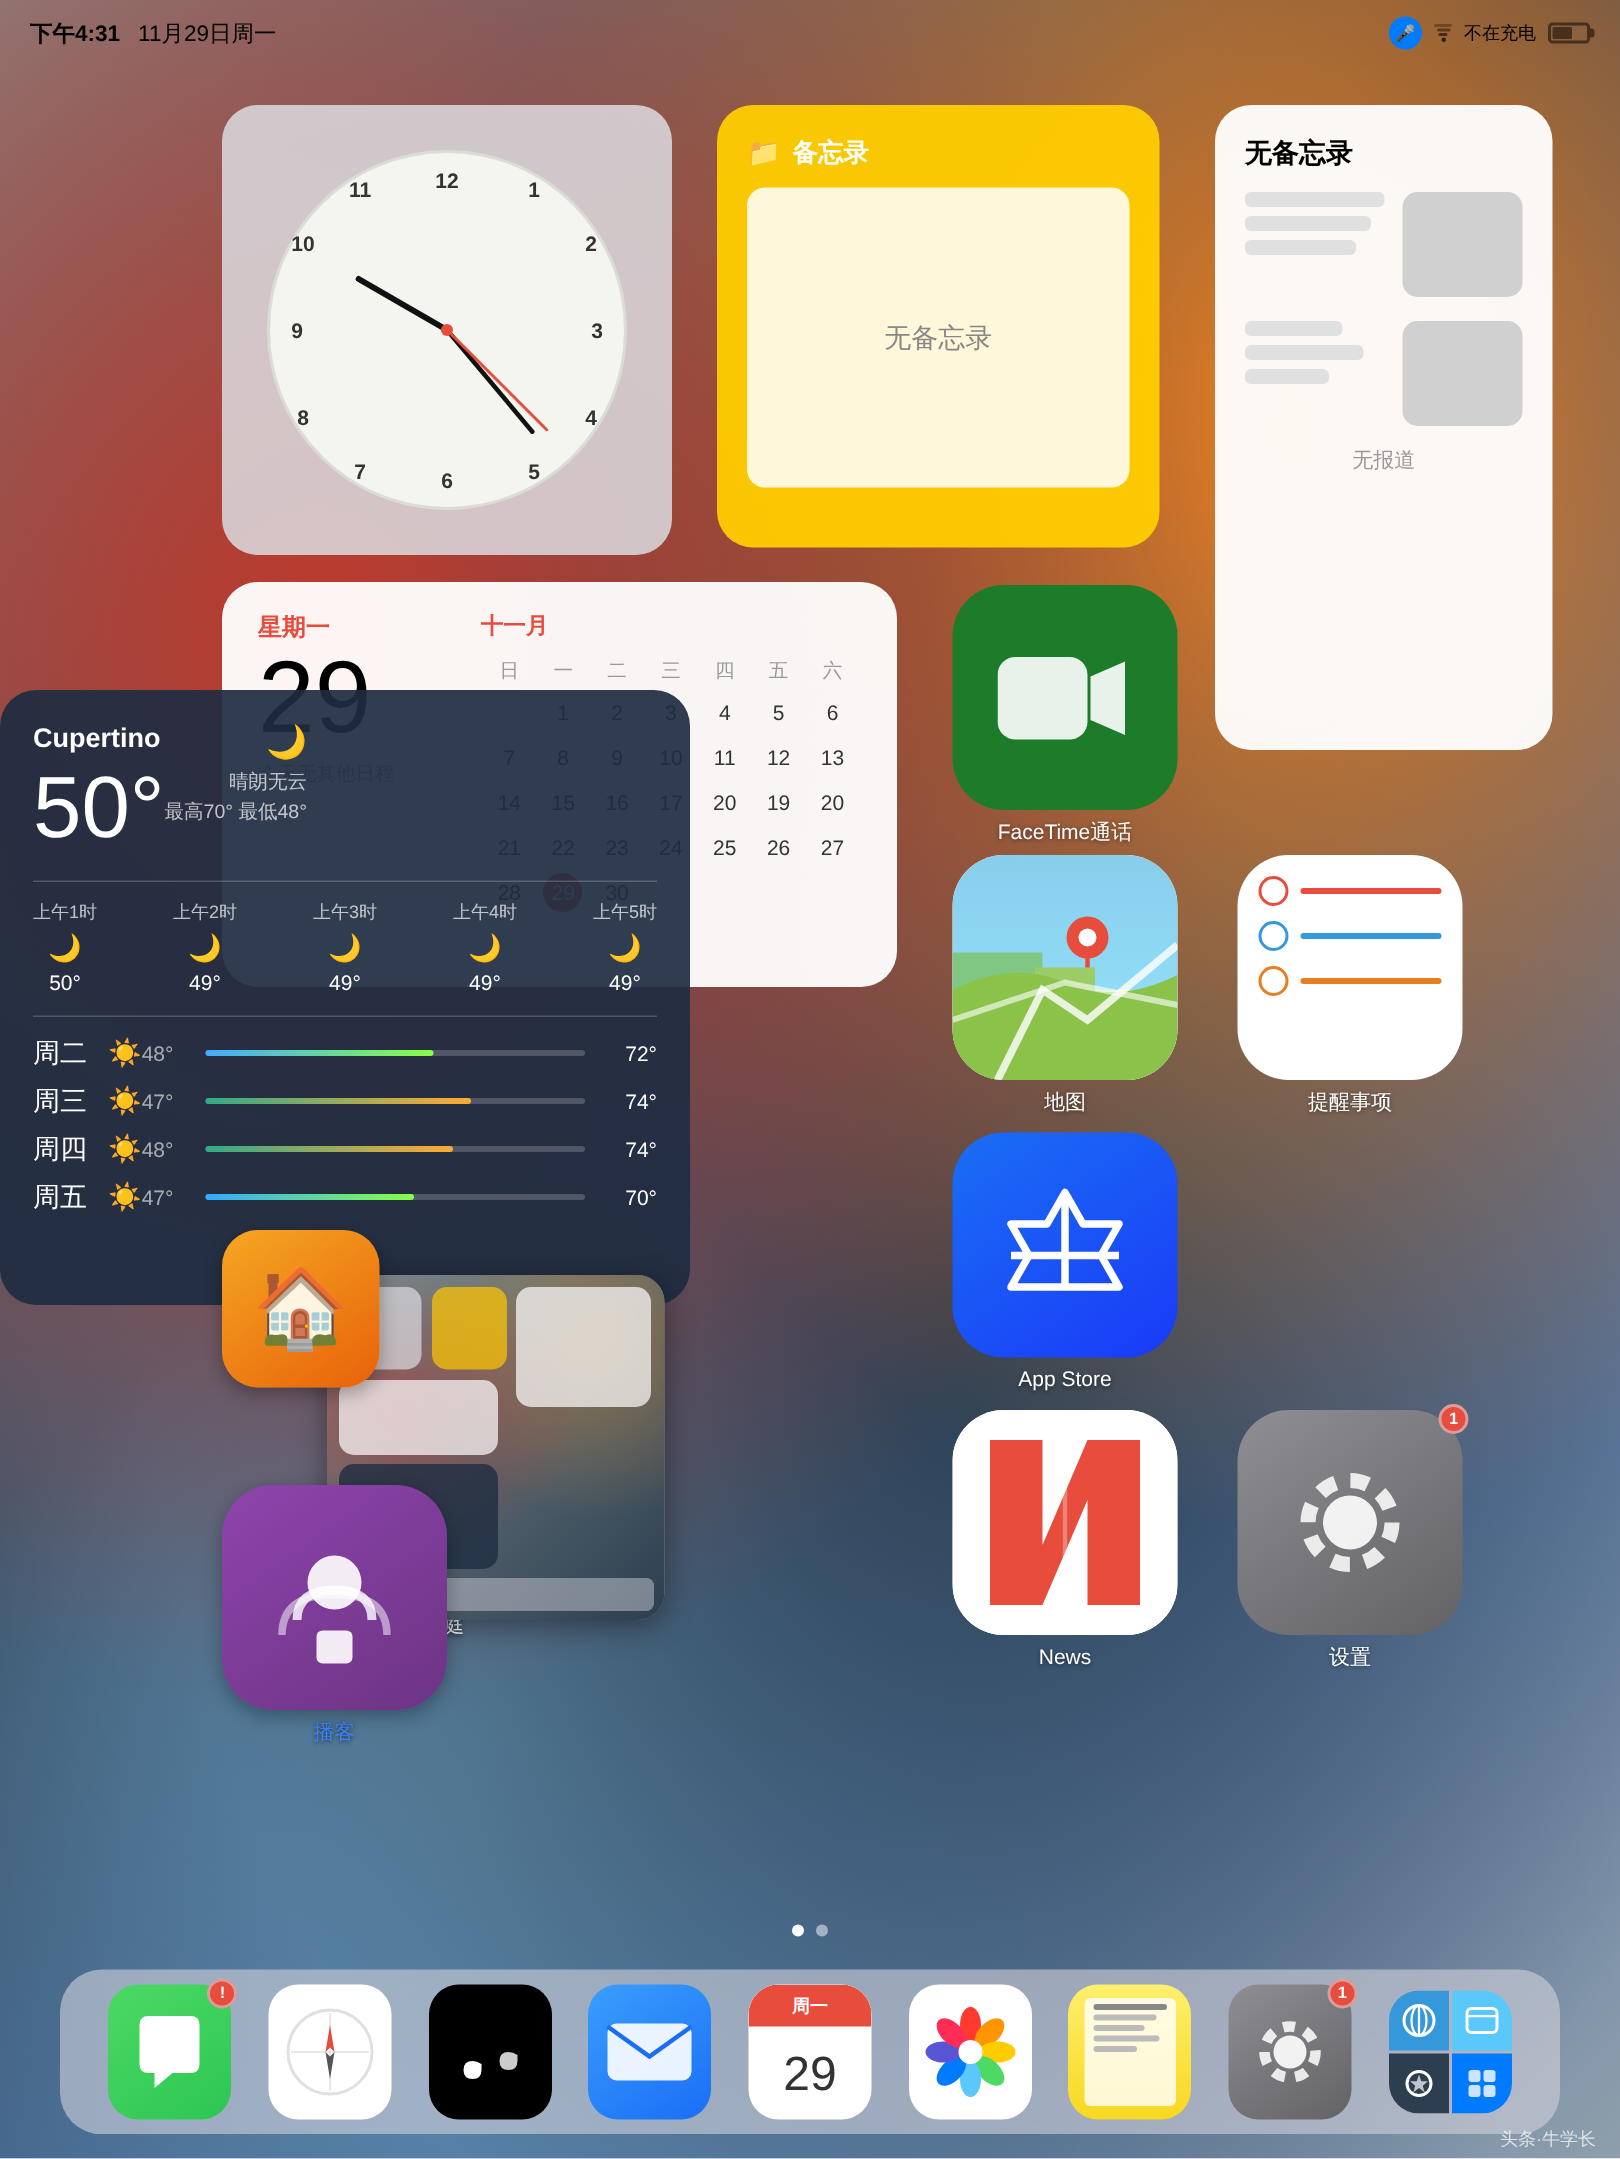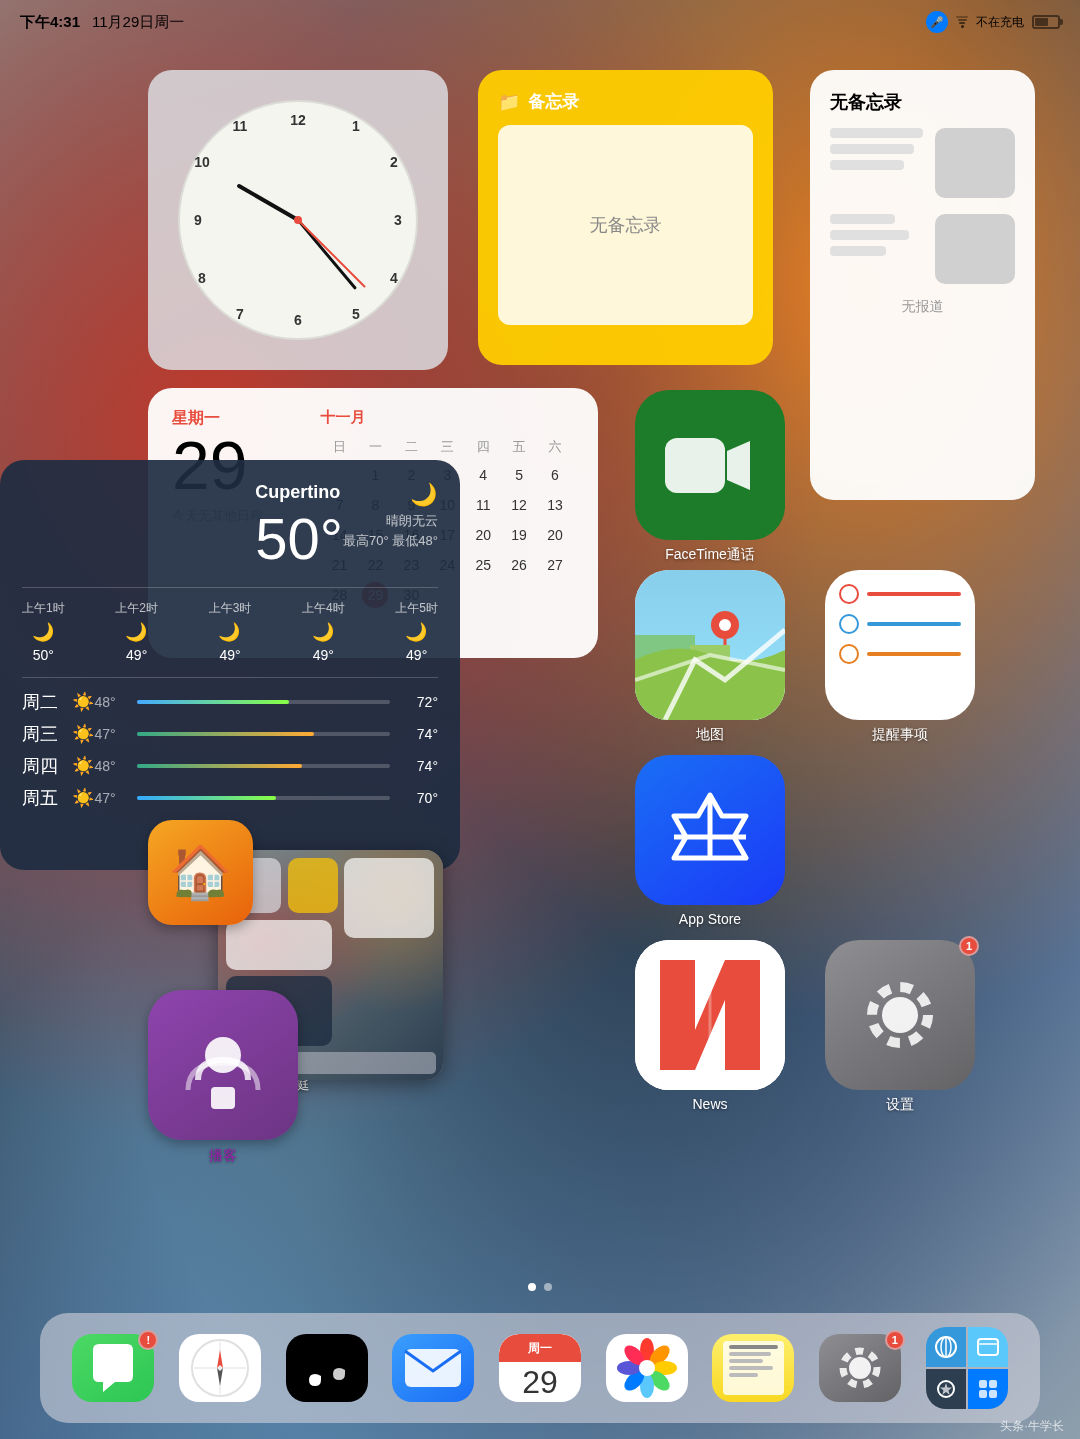--- a/index.html
+++ b/index.html
@@ -294,21 +294,21 @@
       border-radius: 28px;
       backdrop-filter: blur(20px);
       display: flex; align-items: center; justify-content: space-around;
       padding: 8px 20px;
     }
     .dock-icon-wrap {
       display: flex; flex-direction: column; align-items: center;
       position: relative;
     }
     .dock-icon {
-      width: 82px; height: 68px;
+      width: 82px; height: 90px;
       border-radius: 20px;
       display: flex; align-items: center; justify-content: center;
       font-size: 42px;
       overflow: hidden;
     }
     .badge {
       position: absolute; top: -4px; right: -4px;
       width: 20px; height: 20px;
       background: #e74c3c;
       border-radius: 50%;
@@ -504,21 +504,21 @@
               <td></td>
               <td></td>
         </tr>
       </tbody>
         </table>
     </div>
   </div>
 </div>
 
 <div class="weather-widget">
-  <div style="display:flex;justify-content:flex-end;align-items:flex-start;">
+  <div style="display:flex;justify-content:flex-start;align-items:flex-start;">
     <div>
       <div class="weather-location">Cupertino</div>
       <div class="weather-temp">50°</div>
     </div>
     <div style="text-align:right;">
       <div style="font-size:22px;margin-bottom:4px;">🌙</div>
       <div class="weather-desc">晴朗无云</div>
       <div class="weather-high-low">
         <span>最高70°</span> <span>最低48°</span>
       </div>
@@ -742,21 +742,21 @@
     <div class="icon-podcasts" style="width:150px;height:150px;border-radius:34px;background:linear-gradient(145deg,#8e44ad,#6c3483);display:flex;align-items:center;justify-content:center;box-shadow:0 4px 12px rgba(0,0,0,0.3);">
       <svg width="100" height="100" viewBox="0 0 100 100">
         <circle cx="50" cy="40" r="18" fill="white" opacity="0.9"></circle>
         <path d="M25 65 Q25 45 50 45 Q75 45 75 65" fill="none" stroke="white" stroke-width="6" opacity="0.8"></path>
         <path d="M15 75 Q15 48 50 48 Q85 48 85 75" fill="none" stroke="white" stroke-width="5" opacity="0.5"></path>
         <rect x="38" y="72" width="24" height="22" rx="4" fill="white" opacity="0.9"></rect>
       </svg>
     </div>
   </div>
   <div style="text-align:center;margin-top:6px;">
-    <span style="color:#a21caf;font-size:14px;text-shadow:0 1px 3px rgba(0,0,0,0.6);">播客</span>
+    <span style="color:#3b82f6;font-size:14px;text-shadow:0 1px 3px rgba(0,0,0,0.6);">播客</span>
   </div>
 </div>
 
 <div class="page-dots">
   <div class="dot dot-active"></div>
   <div class="dot dot-inactive"></div>
 </div>
 
 <div class="dock">
 

